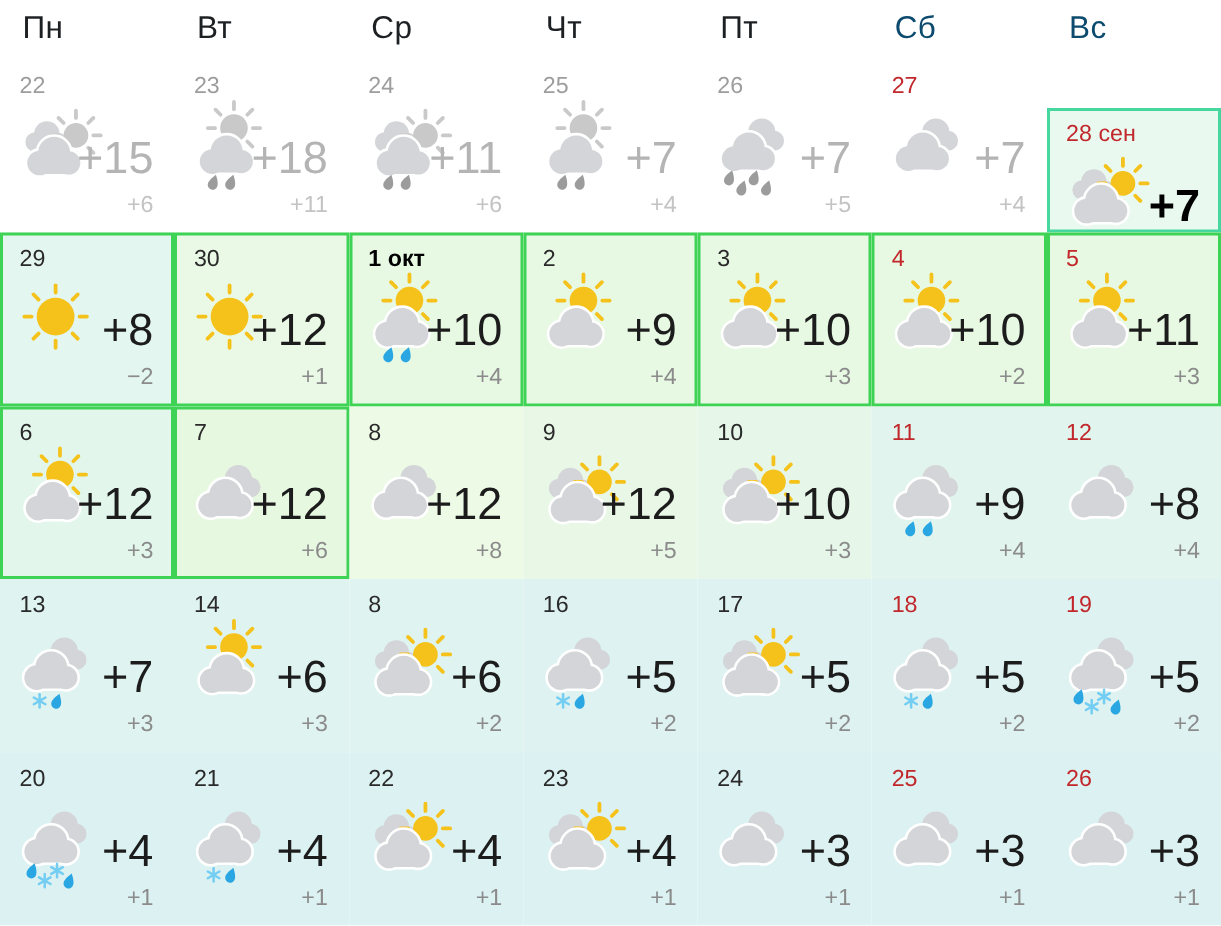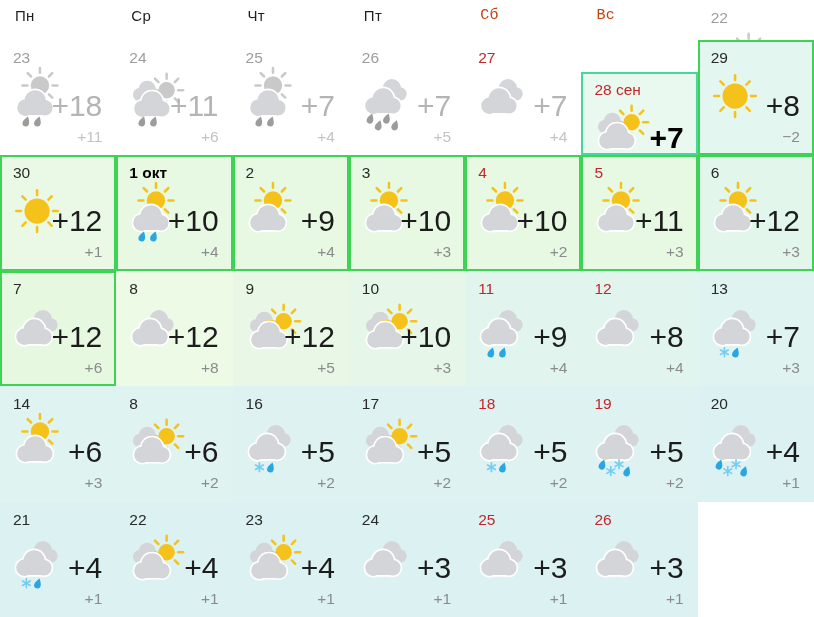--- a/index.html
+++ b/index.html
@@ -5,25 +5,25 @@
   html,body{margin:0;padding:0;background:#ffffff;}
   body{width:814px;height:617px;overflow:hidden;font-family:"Liberation Sans",sans-serif;}
   .grid{
     display:grid;
     width:814px;height:617px;
     grid-template-columns:repeat(7,1fr);
     grid-template-rows:40px repeat(5,115.4px);
   }
   .hcell{
     padding:7px 0 0 15px;
-    font-size:15px;
+    font-size:21px;
     color:#1d2023;
     letter-spacing:.3px;
   }
-  .hcell.weekend{color:#c2410c;font-family:Liberation Mono, monospace;}
+  .hcell.weekend{color:#0c4a6e;}
   .cell{
     position:relative;
     border:2px solid transparent;
     background-clip:padding-box;
     box-sizing:border-box;
   }
   .cell.b-range{border-color:#3fd356;}
   .cell.b-today{border-color:#45d79e;}
   .date{
     position:absolute;top:7px;left:11px;
@@ -45,20 +45,21 @@
     font-size:15.5px;line-height:1;color:#8b8b8b;
   }
   .tnight.past{color:#c3c3c3;}
   .cell.today .tnight{color:#555555;}
 </style>
 </head>
 <body>
 
 <div class="grid" id="grid">
     <div class="hcell">Пн</div>
+    <div class="hcell">Вт</div>
     <div class="hcell">Ср</div>
     <div class="hcell">Чт</div>
     <div class="hcell">Пт</div>
     <div class="hcell weekend">Сб</div>
     <div class="hcell weekend">Вс</div>
     <div class="cell" style="background: rgb(255, 255, 255);">
       <div class="date past">22</div>
       <div class="icon">
         <svg viewBox="0 0 64 66" width="62" height="64" xmlns="http://www.w3.org/2000/svg">
           <g fill="#d4d5d8">

